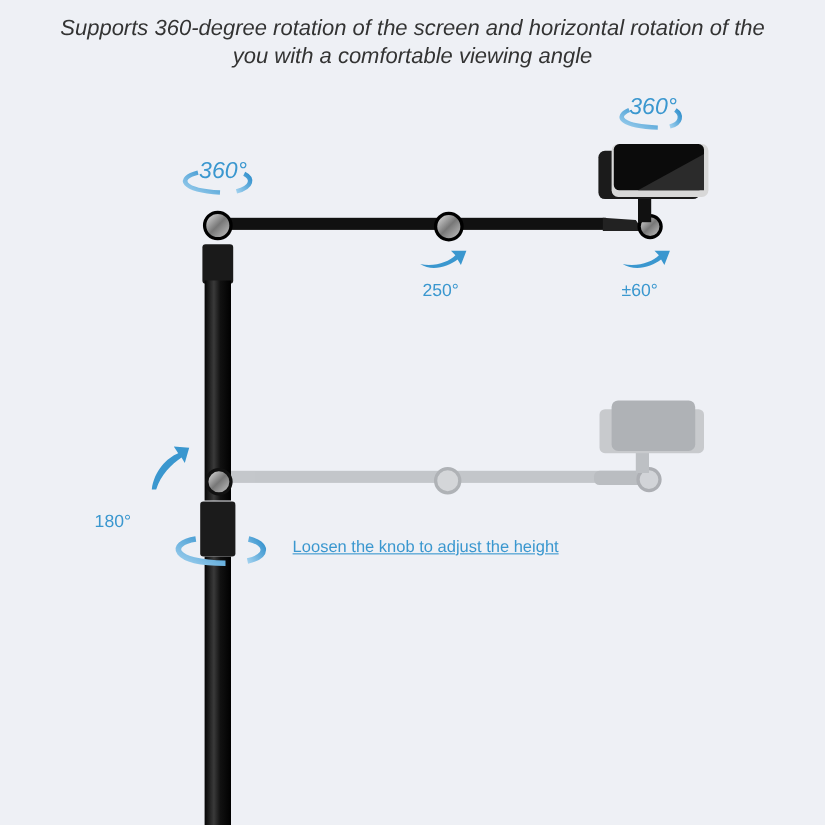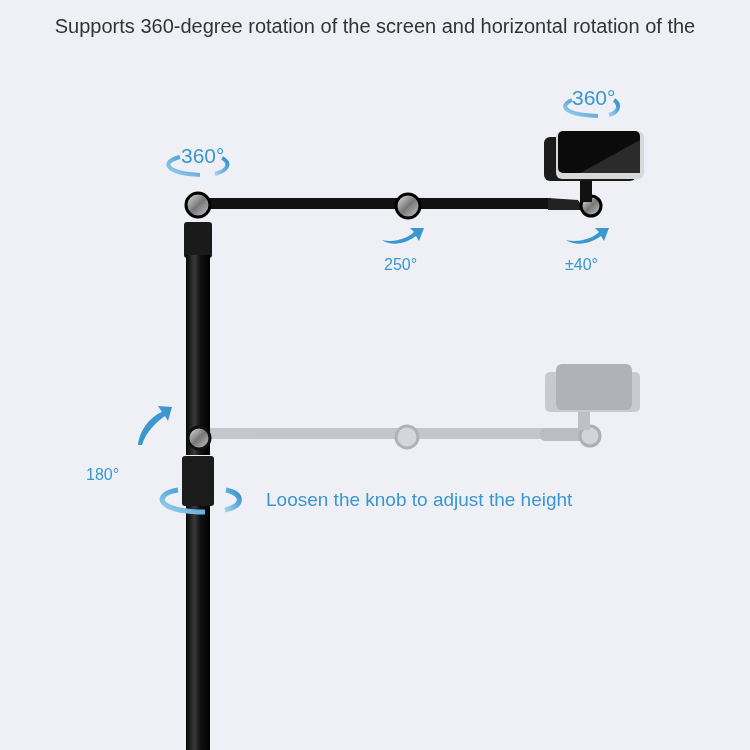--- a/index.html
+++ b/index.html
@@ -4,33 +4,34 @@
 <style>
   html, body { margin: 0; padding: 0; }
   body {
     width: 750px; height: 750px; overflow: hidden;
     background: #eef0f5;
     position: relative;
     font-family: "Liberation Sans", sans-serif;
   }
   .headline {
     position: absolute; left: 20px; top: 14px; width: 710px;
-    text-align: center; color: #333; font-size: 20px; line-height: 25px;
+    text-align: center; color: #333; font-size: 20px; line-height: 25px; font-style: italic;
   }
   .lbl { position: absolute; color: #3a97cf; font-family: "Liberation Sans", sans-serif; }
-  .deg360 { font-size: 21px; }
+  .deg360 { font-size: 21px; font-style: italic; }
   .deg { font-size: 16px; }
-  .note { font-size: 19px; }
+  .note { font-size: 15px; text-decoration: underline; }
   svg.scene { position: absolute; left: 0; top: 0; }
 </style>
 </head>
 <body>
 
 <div class="headline">
   <div>Supports 360-degree rotation of the screen and horizontal rotation of the</div>
+  <div>you with a comfortable viewing angle</div>
 </div>
 
 <svg class="scene" width="750" height="750" viewBox="0 0 750 750">
   <defs>
     <linearGradient id="poleG" x1="0" x2="1" y1="0" y2="0">
       <stop offset="0" stop-color="#050505"></stop>
       <stop offset="0.35" stop-color="#3a3a3a"></stop>
       <stop offset="0.6" stop-color="#111"></stop>
       <stop offset="1" stop-color="#000"></stop>
     </linearGradient>
@@ -92,15 +93,15 @@
   <path d="M138 445 C140 428 152 416 162 412 L158 406 L172 407 L168 421 L165 416 C156 422 146 432 142 445 Z" fill="#3a97cf"></path>
   <g fill="none" stroke="url(#blueArrow)" stroke-width="5">
     <path d="M178 490 C152 494 156 512 205 512"></path>
     <path d="M225 510 C244 506 244 494 226 490"></path>
   </g>
 </svg>
 
 <div class="lbl deg360" style="left:181px;top:144px;">360°</div>
 <div class="lbl deg360" style="left:572px;top:86px;">360°</div>
 <div class="lbl deg" style="left:384px;top:256px;">250°</div>
-<div class="lbl deg" style="left:565px;top:256px;">±40°</div>
+<div class="lbl deg" style="left:565px;top:256px;">±60°</div>
 <div class="lbl deg" style="left:86px;top:418px;margin-top:48px;">180°</div>
 <div class="lbl note" style="left:266px;top:489px;">Loosen the knob to adjust the height</div>
 
 </body></html>

